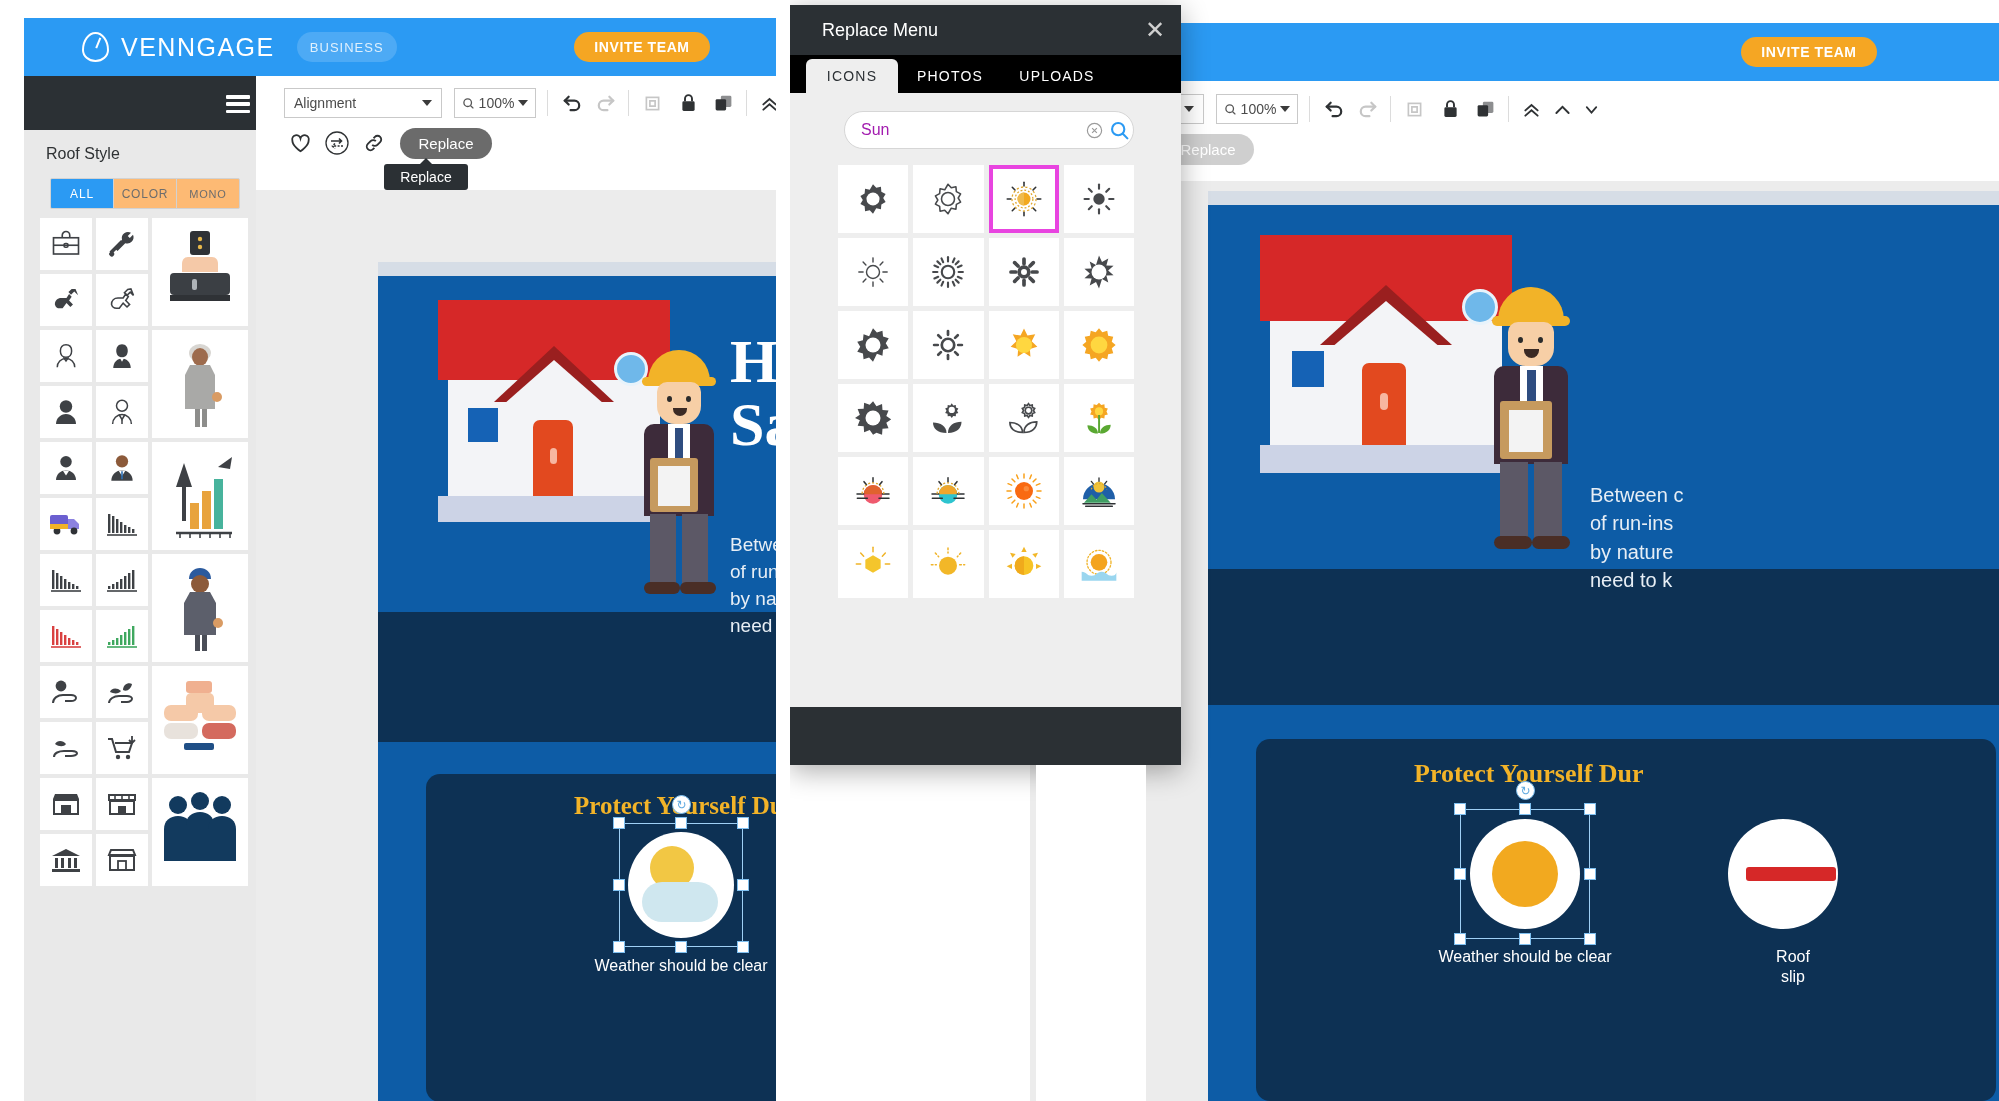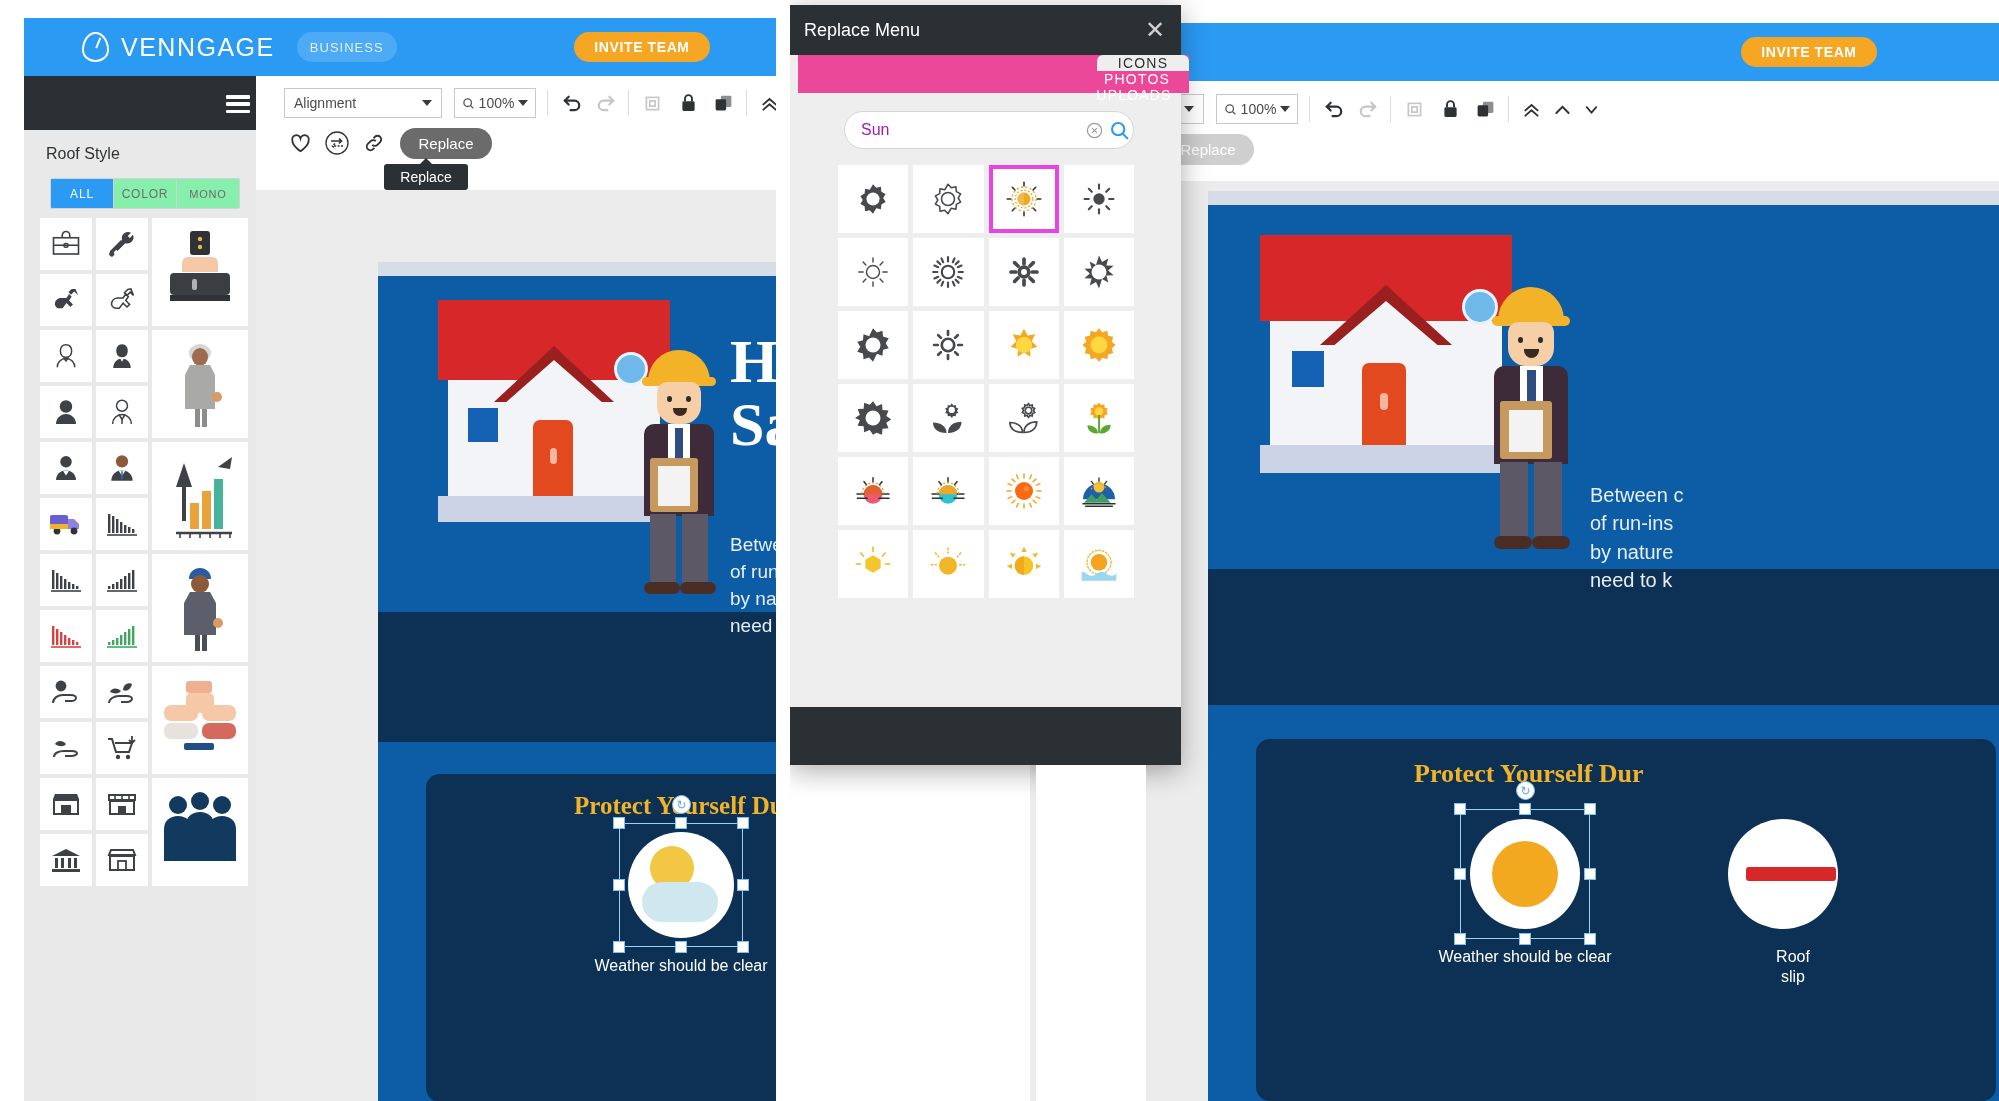--- a/index.html
+++ b/index.html
@@ -31,21 +31,21 @@
 
   
   .darkstrip { position:absolute; background:#2b3034; }
   .hamburger { position:absolute; display:flex; flex-direction:column; justify-content:space-between;
       cursor:pointer; }
   .hamburger i { display:block; background:#fff; border-radius:1px; }
 
   
   .sidebar { position:absolute; background:#e9e9e9; }
   .sb-title { color:#2f3234; }
-  .seg { display:flex; background:#86efac; border:1px solid #d2d2d2; overflow:hidden; }
+  .seg { display:flex; background:#fdba74; border:1px solid #d2d2d2; overflow:hidden; }
   .seg div { flex:1; text-align:center; color:#6d6d6d; letter-spacing:0.8px;
      display:flex; align-items:center; justify-content:center; cursor:pointer;
      border-right:1px solid #d2d2d2; }
   .seg div:last-child { border-right:none; }
   .seg div.on { background:#2b9af3; color:#fff; }
 
   .icongrid { position:absolute; display:grid; gap:4px; }
   .icell { background:#fff; display:flex; align-items:center; justify-content:center;
      cursor:pointer; overflow:hidden; }
   .icell.tall { grid-row: span 2; }
@@ -103,22 +103,22 @@
   .handle { position:absolute; background:#fff; border:1.5px solid #7fc0f0; }
   .rot { position:absolute; background:#fff; border:1.5px solid #7fc0f0; border-radius:50%;
      display:flex; align-items:center; justify-content:center; color:#5fa9e0; }
 
   
   .modal { position:absolute; background:#eeeeee; box-shadow:0 6px 26px rgba(0,0,0,.33); }
   .modal-head { position:absolute; left:0; top:0; width:100%; background:#2b3034;
      display:flex; align-items:center; }
   .modal-title { color:#fff; }
   .modal-x { position:absolute; cursor:pointer; color:#cfcfcf; }
-  .tabstrip { position:absolute; left:8px; width:100%; background:#ec4899; display:flex;
-     align-items:flex-end;flex-direction:column; }
+  .tabstrip { position:absolute; left:0; width:100%; background:#000000; display:flex;
+     align-items:flex-end; }
   .tab { color:#fff; letter-spacing:1.2px; display:flex; align-items:center;
      justify-content:center; cursor:pointer; }
   .tab.on { background:#eeeeee; color:#2b3034; border-radius:6px 6px 0 0; }
   .searchwrap { position:absolute; background:#fff; border:1px solid #d6d6d6;
      border-radius:22px; display:flex; align-items:center; }
   .searchwrap input { border:none; outline:none; background:transparent; width:100%;
      color:#a21caf; font-family:"Liberation Sans", sans-serif; }
   .sicon { display:flex; align-items:center; justify-content:center; cursor:pointer; }
 
   .rgrid { position:absolute; display:grid; grid-template-columns:repeat(4, 1fr);
@@ -776,21 +776,21 @@
         </div>
 
         <div class="cap" style="left:182px;top:756px;width:270px;font-size:16px;">Weather should be clear</div>
         <div class="cap" style="left:470px;top:756px;width:230px;font-size:16px;">Roof
 slip</div>
       </div>
     </div>
 
     <div class="modal" style="left:0;top:5px;width:391px;height:760px;">
       <div class="modal-head" style="height:50px;">
-        <div class="modal-title" style="margin-left:14px;font-size:18px;">Replace Menu</div>
+        <div class="modal-title" style="margin-left:32px;font-size:18px;">Replace Menu</div>
         <div class="modal-x" style="right:16px;top:13px;font-size:24px;line-height:24px;">✕</div>
       </div>
 
       <div class="tabstrip" style="top:50px;height:38px;">
         <div class="tab on" style="margin-left:16px;width:92px;height:34px;font-size:14px;">ICONS</div>
         <div class="tab" style="width:104px;height:34px;font-size:14px;text-align:right;">PHOTOS</div>
         <div class="tab" style="width:110px;height:34px;font-size:14px;">UPLOADS</div>
       </div>
 
       <div class="searchwrap" style="left:54px;top:106px;width:290px;height:38px;">

